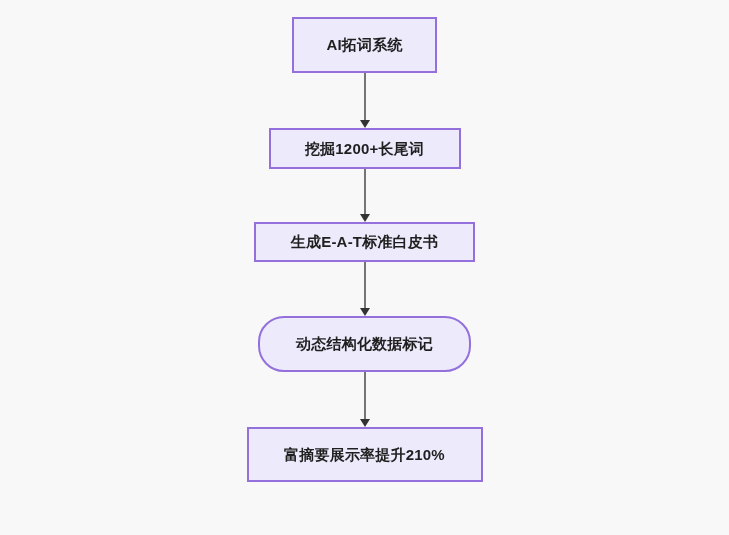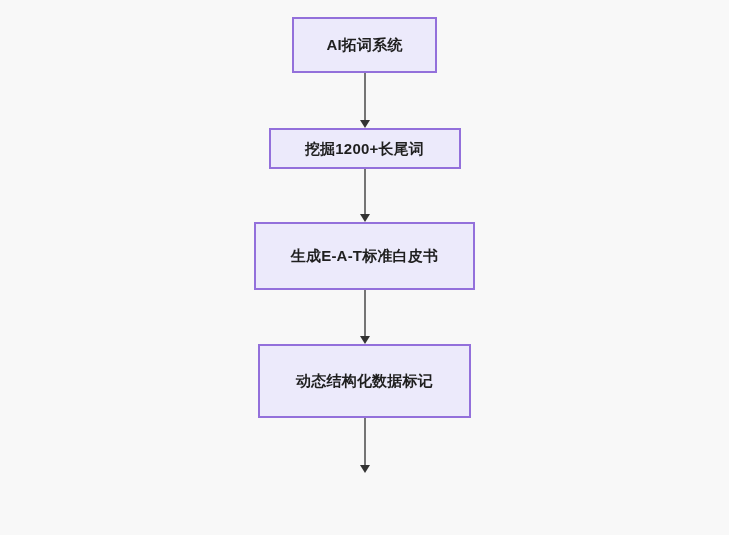--- a/index.html
+++ b/index.html
@@ -64,22 +64,22 @@
     height: 0;
     border-left: 5px solid transparent;
     border-right: 5px solid transparent;
     border-top: 8px solid #333333;
     margin-top: -1px;
   }
 
   
   .node-1 { width: 145px; height: 56px; margin-top: 13px; }
   .node-2 { width: 192px; height: 41px; }
-  .node-3 { width: 221px; height: 68px; }
-  .node-4 { width: 213px; height: 74px; }
+  .node-3 { width: 221px; height: 40px; }
+  .node-4 { width: 213px; height: 56px; border-radius: 26px; }
   .node-5 { width: 236px; height: 55px; }
 
   .conn-1 { height: 55px; }
   .conn-2 { height: 53px; }
   .conn-3 { height: 54px; }
   .conn-4 { height: 55px; }
 </style>
 </head>
 <body>
 
@@ -115,15 +115,18 @@
 
     <div class="node node-4">
       <span class="node-label">动态结构化数据标记</span>
     </div>
 
     <div class="connector conn-4">
       <div class="line"></div>
       <div class="arrowhead"></div>
     </div>
 
+    <div class="node node-5">
+      <span class="node-label">富摘要展示率提升210%</span>
+    </div>
 
   </div>
 </div>
 
 </body></html>

